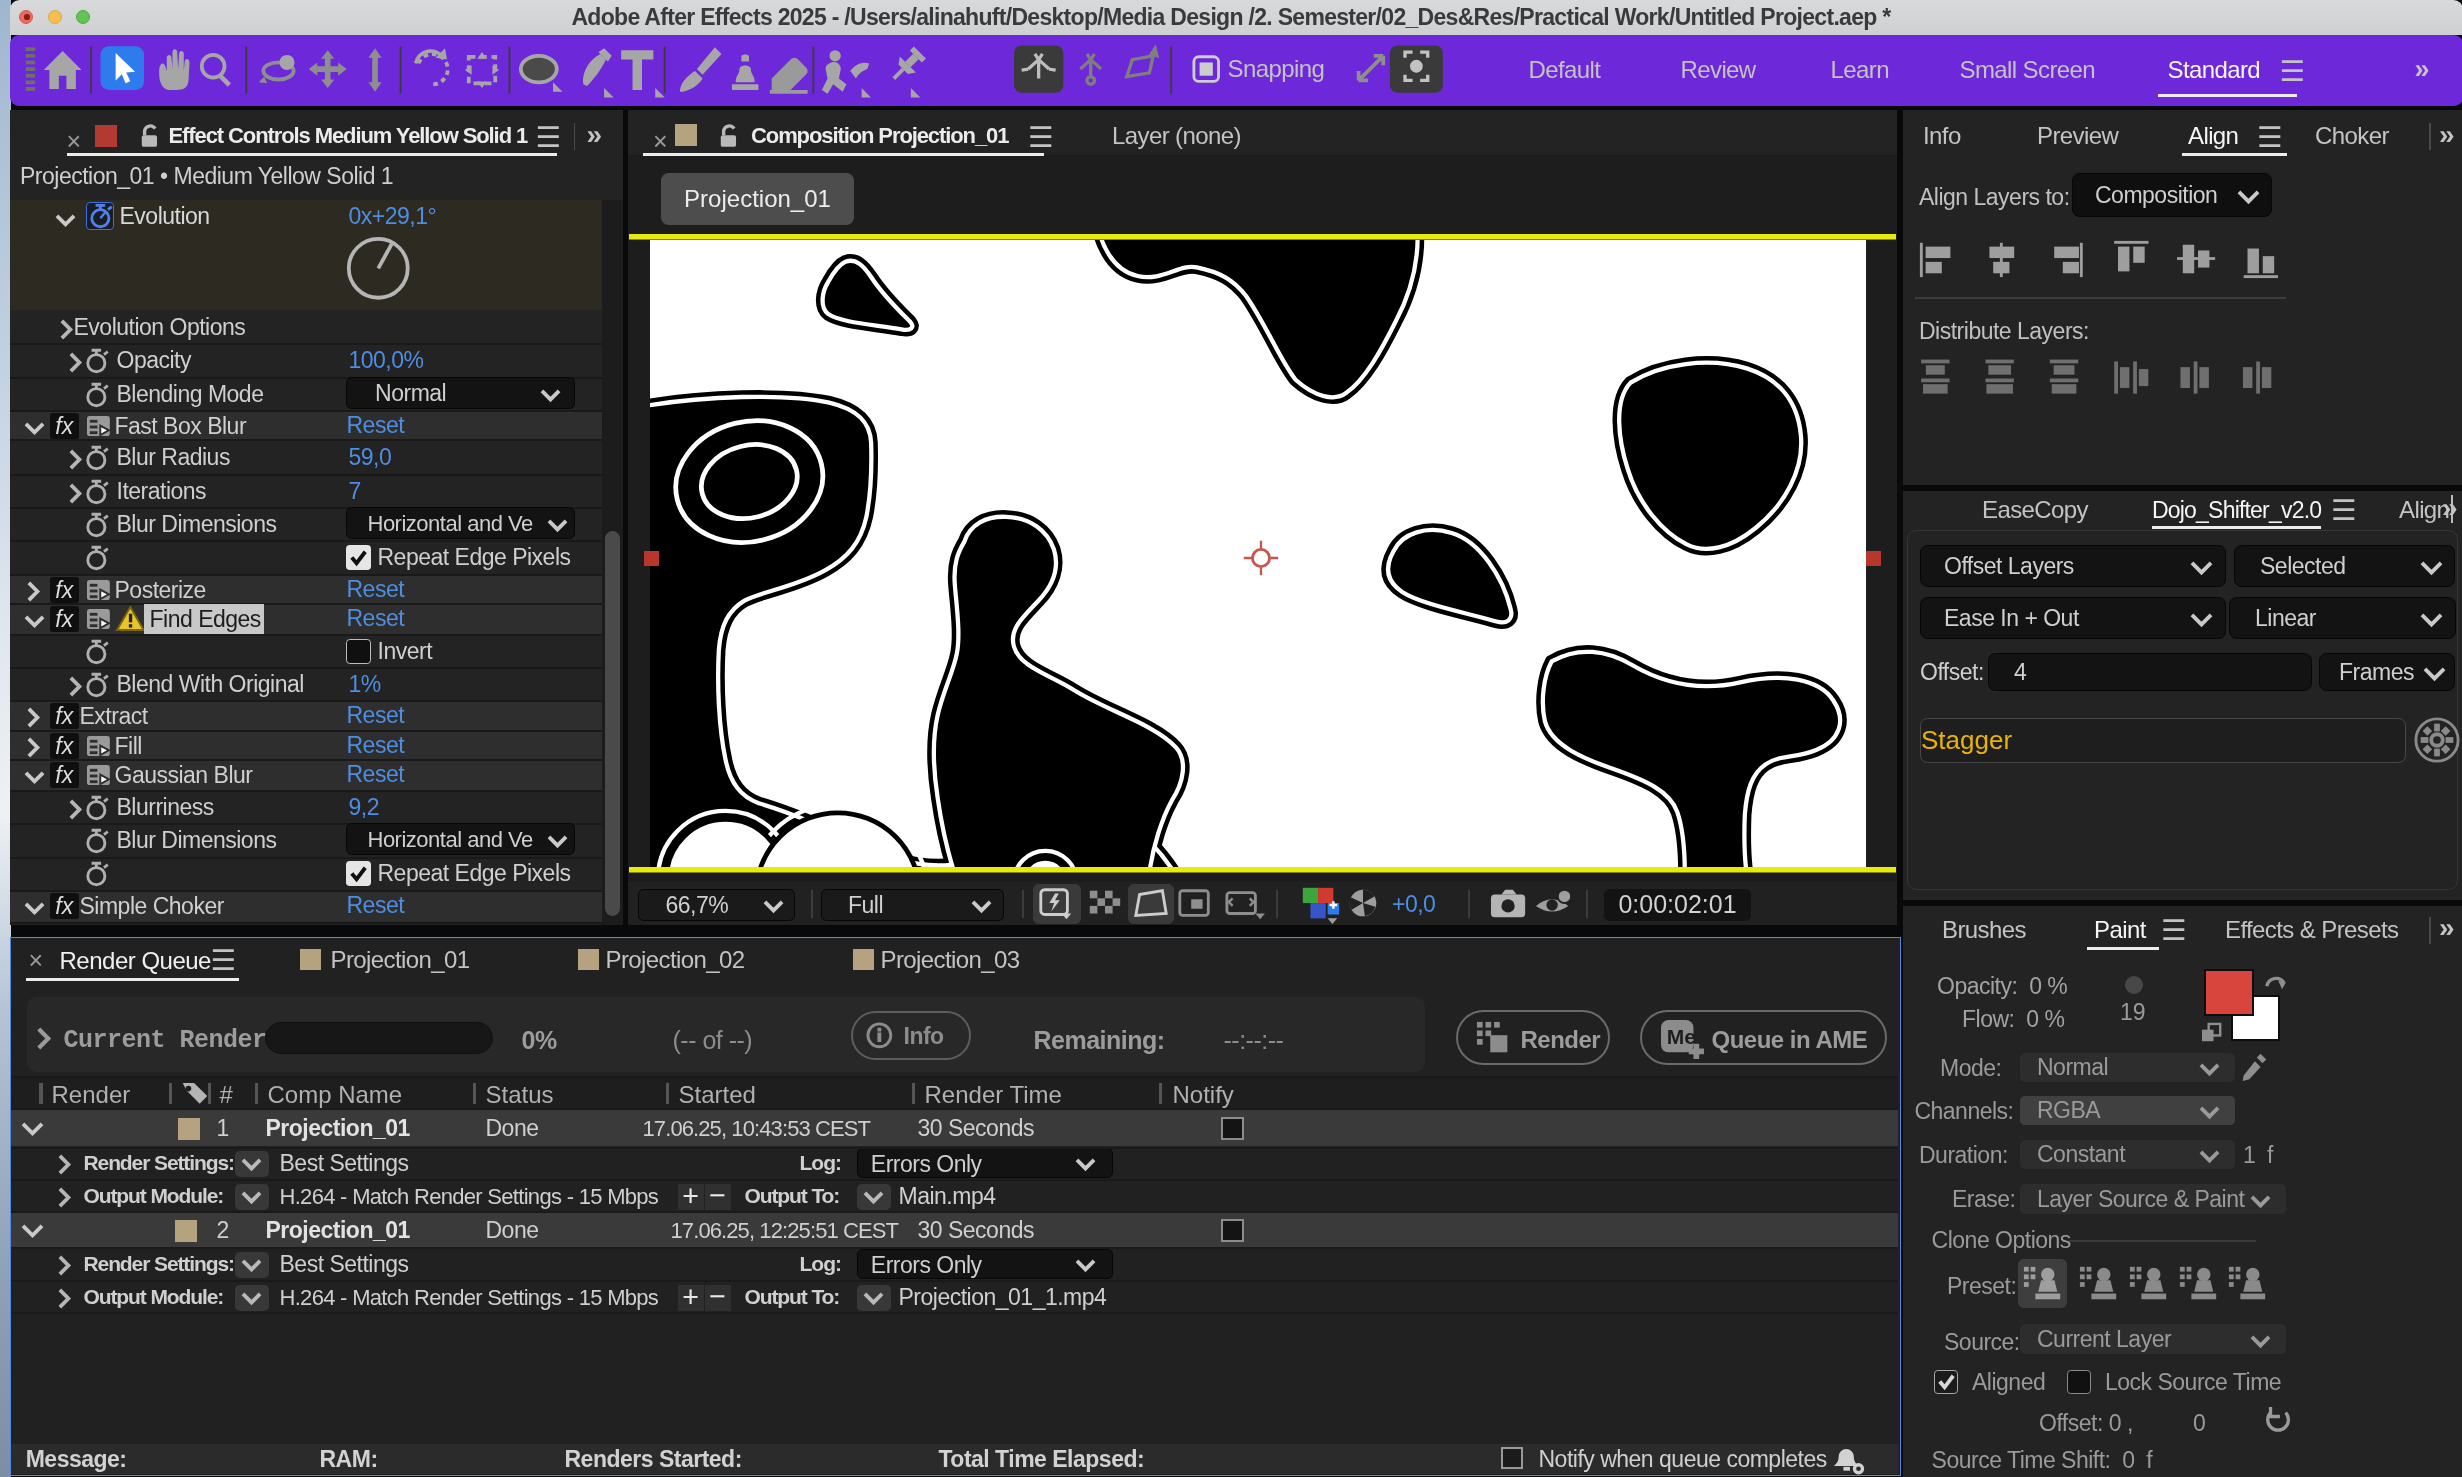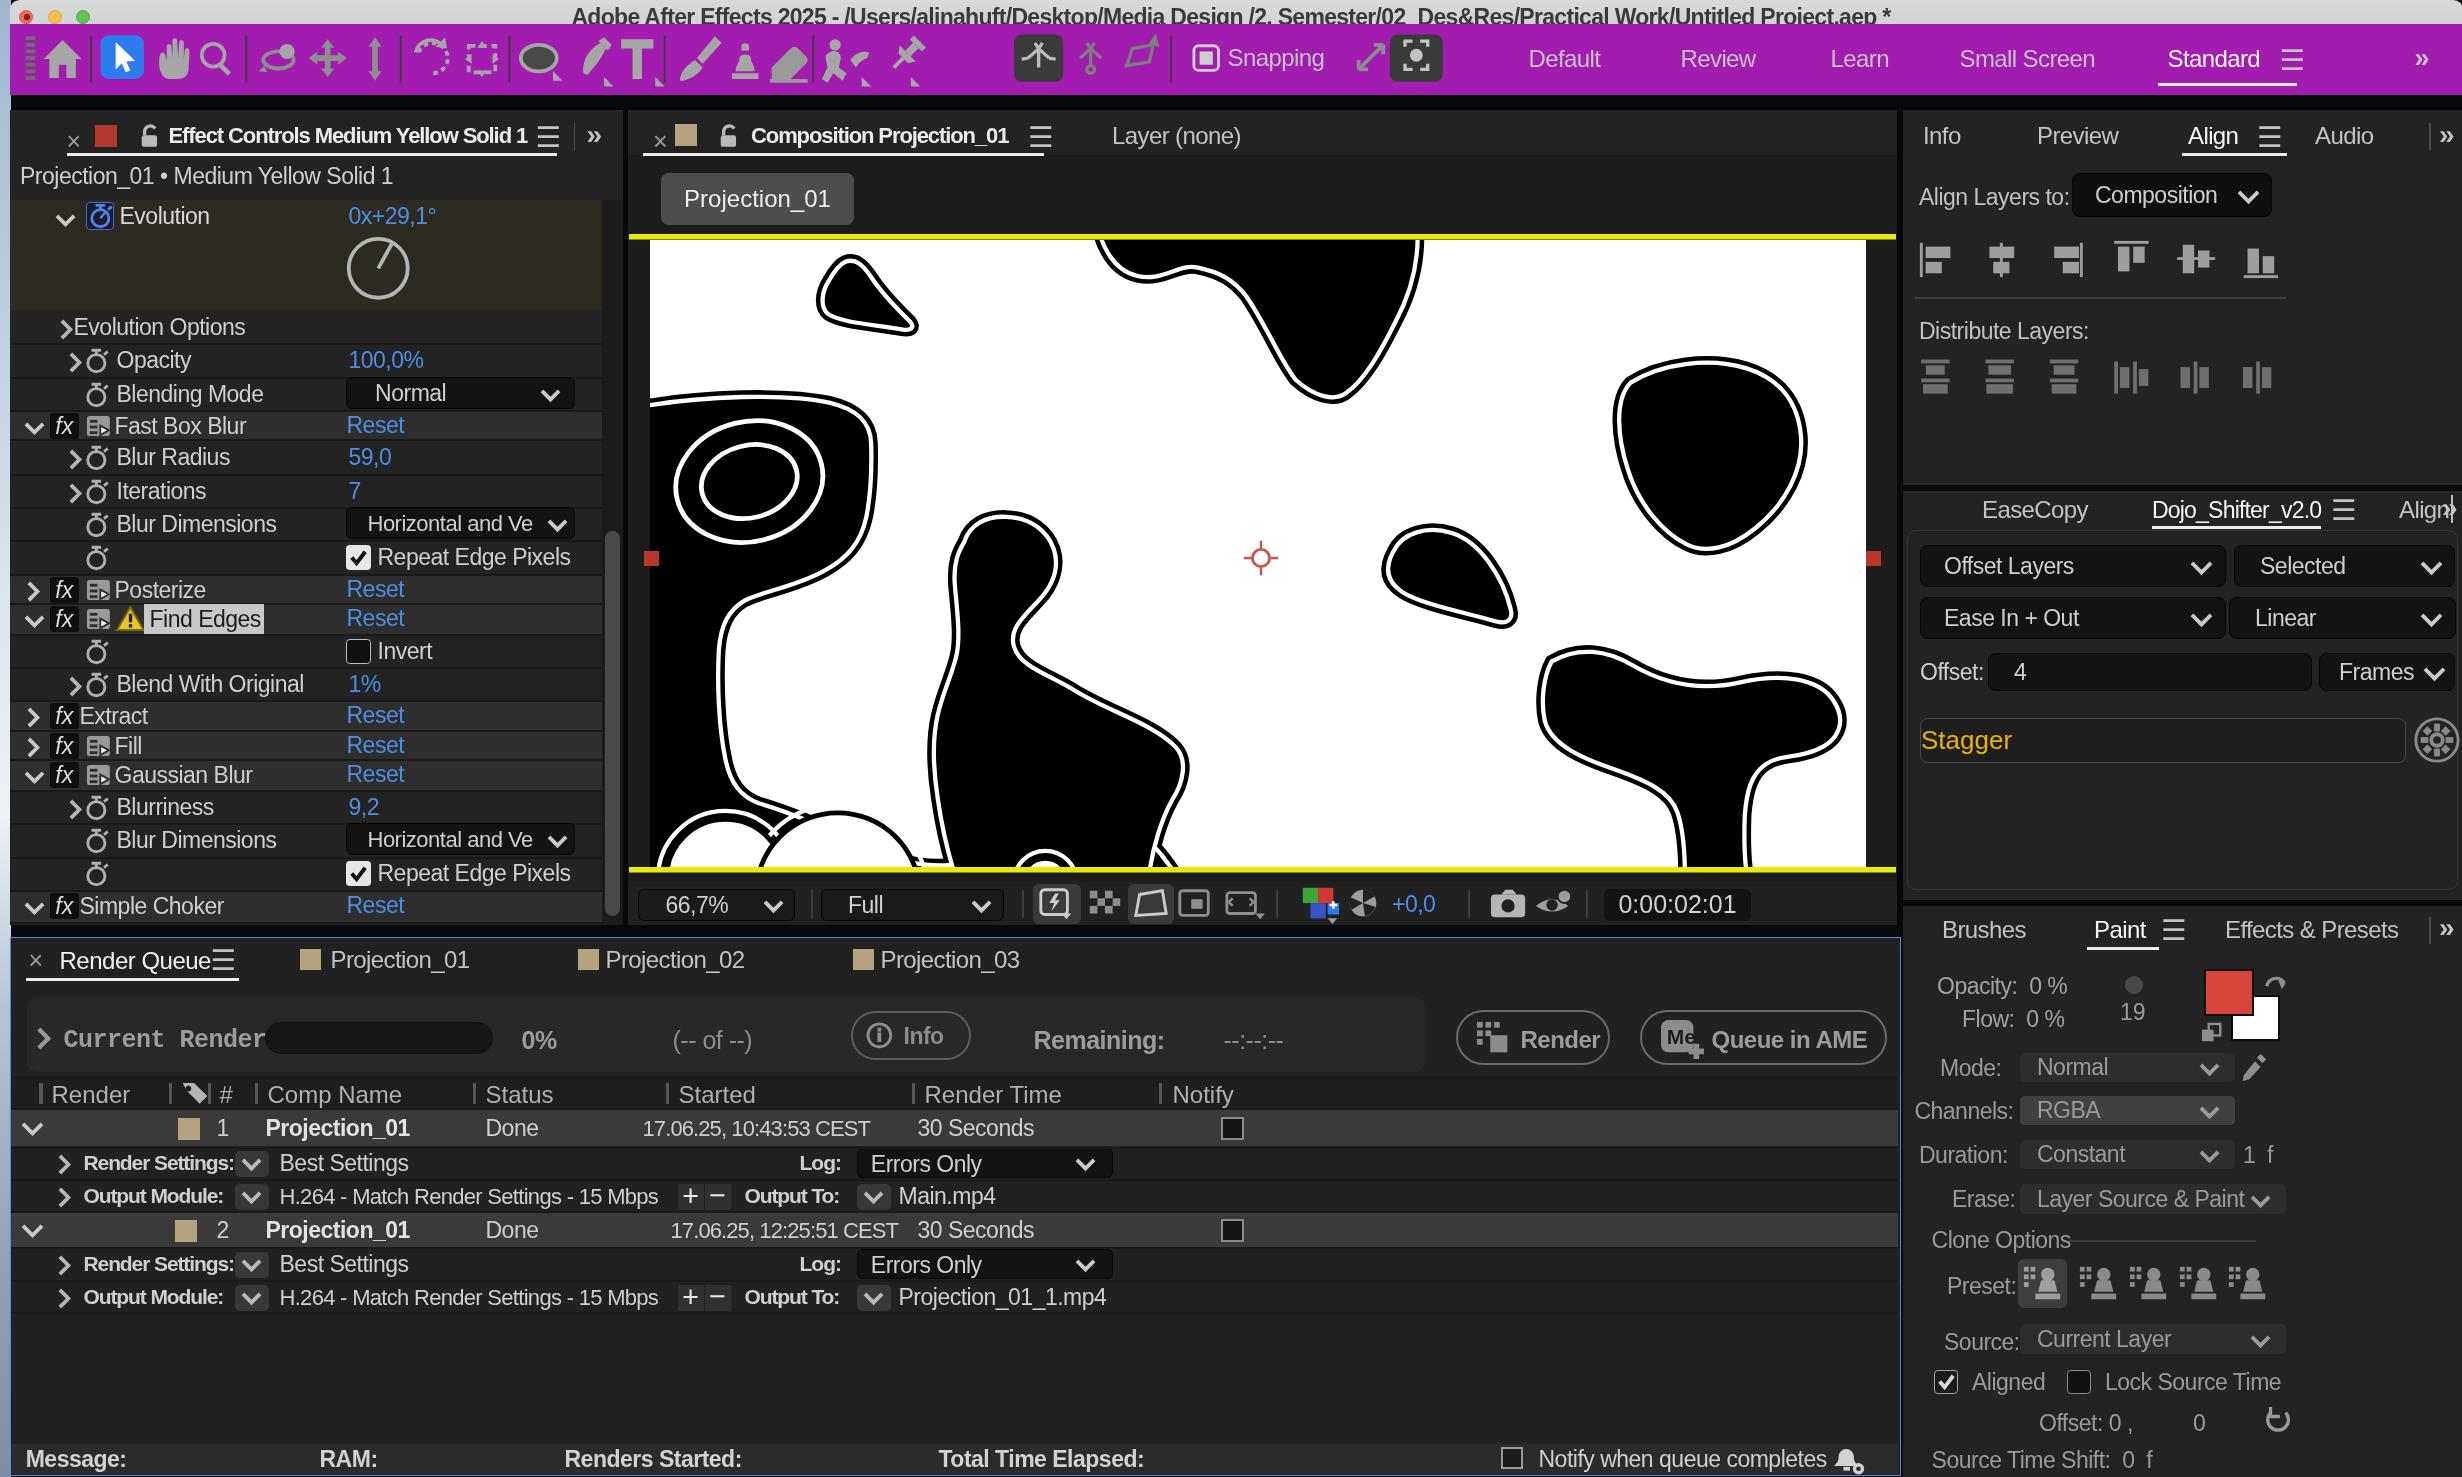--- a/index.html
+++ b/index.html
@@ -26,21 +26,21 @@
 
   <div class="abs" style="left:0;top:0;width:11.4px;height:1478px;background:linear-gradient(#9fb6cf,#c3d2e2 25%,#dfe6ee 42%,#eef1f4 55%,#b6c5d6 68%,#8fa3bb 85%,#7c8ea6)"></div>
 
   <div class="abs" style="left:9.5px;top:0;width:2453px;height:35px;background:linear-gradient(#d8d9db,#cfd0d2);border-radius:9.5px 9.5px 0 0;"></div>
   <div class="abs" style="left:19px;top:9.5px;width:14.3px;height:14.3px;border-radius:50%;background:#ee6a5f;border:1px solid #d55a50;"></div>
   <div class="abs" style="left:24px;top:14.3px;width:5.7px;height:5.7px;border-radius:50%;background:#891e12;"></div>
   <div class="abs" style="left:48px;top:9.5px;width:14.3px;height:14.3px;border-radius:50%;background:#f5bf4f;border:1px solid #dfa93e;"></div>
   <div class="abs" style="left:76px;top:9.5px;width:14.3px;height:14.3px;border-radius:50%;background:#61c454;border:1px solid #52ab46;"></div>
   <div class="abs" style="left:0;top:3.8px;width:2462px;text-align:center;font-size:23px;font-weight:bold;letter-spacing:-0.7px;color:#3a3a3a;">Adobe After Effects 2025 - /Users/alinahuft/Desktop/Media Design /2. Semester/02_Des&amp;Res/Practical Work/Untitled Project.aep *</div>
 
-  <div id="toolbar" class="abs" style="left:9.5px;top:24px;width:2453px;height:71px;background:#a21caf;">
+  <div id="toolbar" class="abs" style="left:9.5px;top:35px;width:2453px;height:71px;background:#6d28d9;border-radius:9px;">
     <svg width="2453" height="71" style="left:0;top:0;" viewBox="0 0 2576 75">
       <g fill="#a6a6a6">
 
         <g fill="#6e6e6e">
           <rect x="9" y="13" width="10" height="4"></rect>
             <rect x="9" y="20" width="10" height="4"></rect>
             <rect x="9" y="27" width="10" height="4"></rect>
             <rect x="9" y="34" width="10" height="4"></rect>
             <rect x="9" y="41" width="10" height="4"></rect>
             <rect x="9" y="48" width="10" height="4"></rect>
@@ -566,21 +566,21 @@
       <div class="abs" style="left:958px;top:7.6px;width:1.9px;height:28.6px;background:#3c3c3c;"></div>
       <div class="abs" style="left:976px;top:6.7px;width:147px;height:32px;background:#131313;border-radius:5.7px;color:#d2d2d2;font-size:25px;text-align:center;line-height:31px;">0:00:02:01</div>
     </div>
   </div>
 
   <div id="palign" class="panel" style="left:1903px;top:110px;width:559px;height:375px;">
     <div class="abs tabtxt" style="left:20px;top:12.4px;">Info</div>
     <div class="abs tabtxt" style="left:134px;top:12.4px;">Preview</div>
     <div class="abs tabtxt tabon" style="left:285px;top:12.4px;">Align</div>
     <div class="hamb" style="left:354px;top:9.5px;font-size:28.6px;">☰</div>
-    <div class="abs tabtxt" style="left:412px;top:12.4px;">Audio</div>
+    <div class="abs tabtxt" style="left:412px;top:12.4px;">Choker</div>
     <div class="abs" style="left:526px;top:13.3px;width:1.9px;height:27px;background:#4a4a4a;"></div>
     <div class="abs tabtxt" style="left:536px;top:8.6px;font-weight:bold;font-size:28px;">»</div>
     <div class="uline" style="left:279px;top:43px;width:105px;"></div>
     <div class="abs lbl" style="left:16px;top:74px;color:#c0c0c0;">Align Layers to:</div>
     <div class="dd" style="left:169px;top:63px;width:200px;height:44px;background:#0f0f0f;border-radius:7.6px;">
       <div class="abs" style="left:22px;top:7.6px;">Composition</div>
       <svg width="23" height="14.3" style="left:164px;top:16px;" viewBox="0 0 24 15">
           <path d="M2 2 l10 10 l10 -10" fill="none" stroke="#c9c9c9" stroke-width="4"></path>
         </svg>
     </div>

